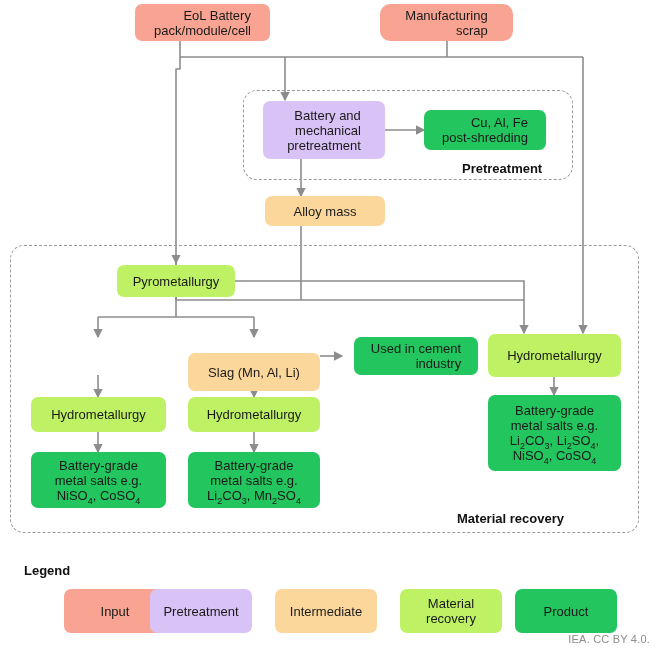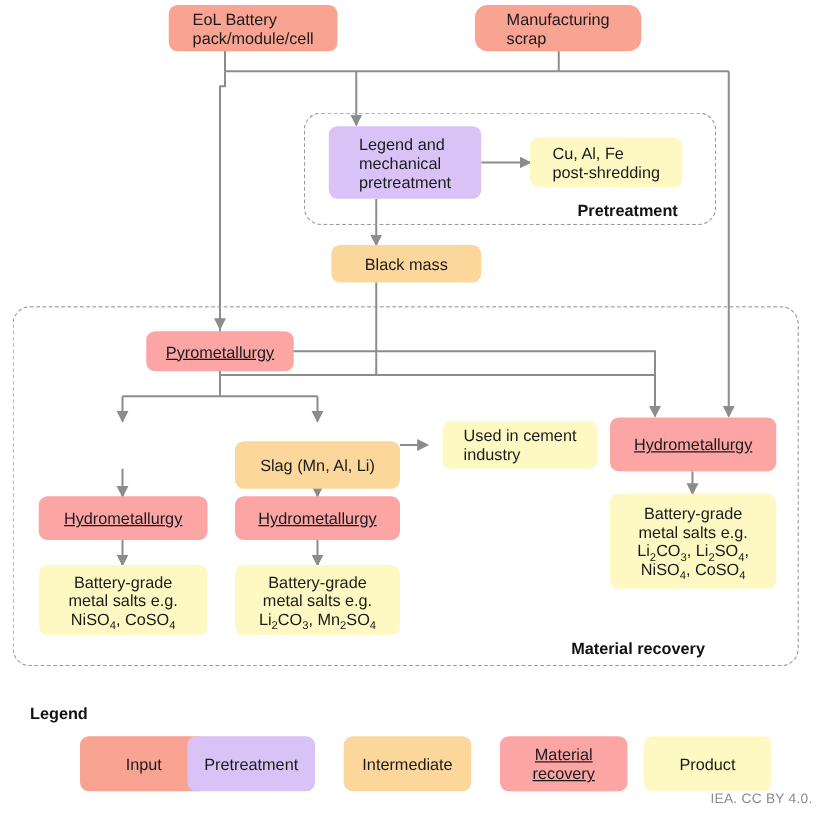--- a/index.html
+++ b/index.html
@@ -23,32 +23,32 @@
     pointer-events:none;
   }
   
   .node{
     position:absolute;
     box-sizing:border-box;
     border-radius:7px;
     display:flex;
     align-items:center;
     justify-content:center;
-    text-align:left;
+    text-align:right;
     font-size:13px;
     line-height:15px;
     padding:3px 6px;
     white-space:pre-line;
     z-index:3;
   }
   .c-input      { background:#f9a493; }
   .c-pretreat   { background:#d9c2f5; }
   .c-intermed   { background:#fcd79c; }
-  .c-recovery   { background:#fca5a5;text-decoration:underline; }
-  .c-product    { background:#fef9c3; }
+  .c-recovery   { background:#bef264; }
+  .c-product    { background:#22c55e; }
 
   
   .group{
     position:absolute;
     box-sizing:border-box;
     border:1px dashed #9a9a9a;
     border-radius:14px;
     z-index:1;
   }
   .group-label{
@@ -159,28 +159,28 @@
 
   <div class="group" style="left:10px; top:245px; width:629px; height:288px;"></div>
   <div class="group-label" style="left:457px; top:511px;">Material recovery</div>
 
   <div class="node c-input" style="left:135px; top:4px; width:135px; height:37px;">EoL Battery
 pack/module/cell</div>
 
   <div class="node c-input" style="left:380px; top:4px; width:133px; height:37px;border-radius:10px;">Manufacturing
 scrap</div>
 
-  <div class="node c-pretreat" style="left:263px; top:101px; width:122px; height:58px;">Legend and
+  <div class="node c-pretreat" style="left:263px; top:101px; width:122px; height:58px;">Battery and
 mechanical
 pretreatment</div>
 
   <div class="node c-product" style="left:424px; top:110px; width:122px; height:40px;">Cu, Al, Fe
 post-shredding</div>
 
-  <div class="node c-intermed" style="left:265px; top:196px; width:120px; height:30px;">Black mass</div>
+  <div class="node c-intermed" style="left:265px; top:196px; width:120px; height:30px;">Alloy mass</div>
 
   <div class="node c-recovery" style="left:117px; top:265px; width:118px; height:32px;">Pyrometallurgy</div>
 
 
   <div class="node c-intermed" style="left:188px; top:353px; width:132px; height:38px;">Slag (Mn, Al, Li)</div>
 
   <div class="node c-product" style="left:342px; top:337px; width:124px; height:38px;margin-left:12px;">Used in cement
 industry</div>
 
   <div class="node c-recovery" style="left:31px; top:397px; width:135px; height:35px;">Hydrometallurgy</div>

